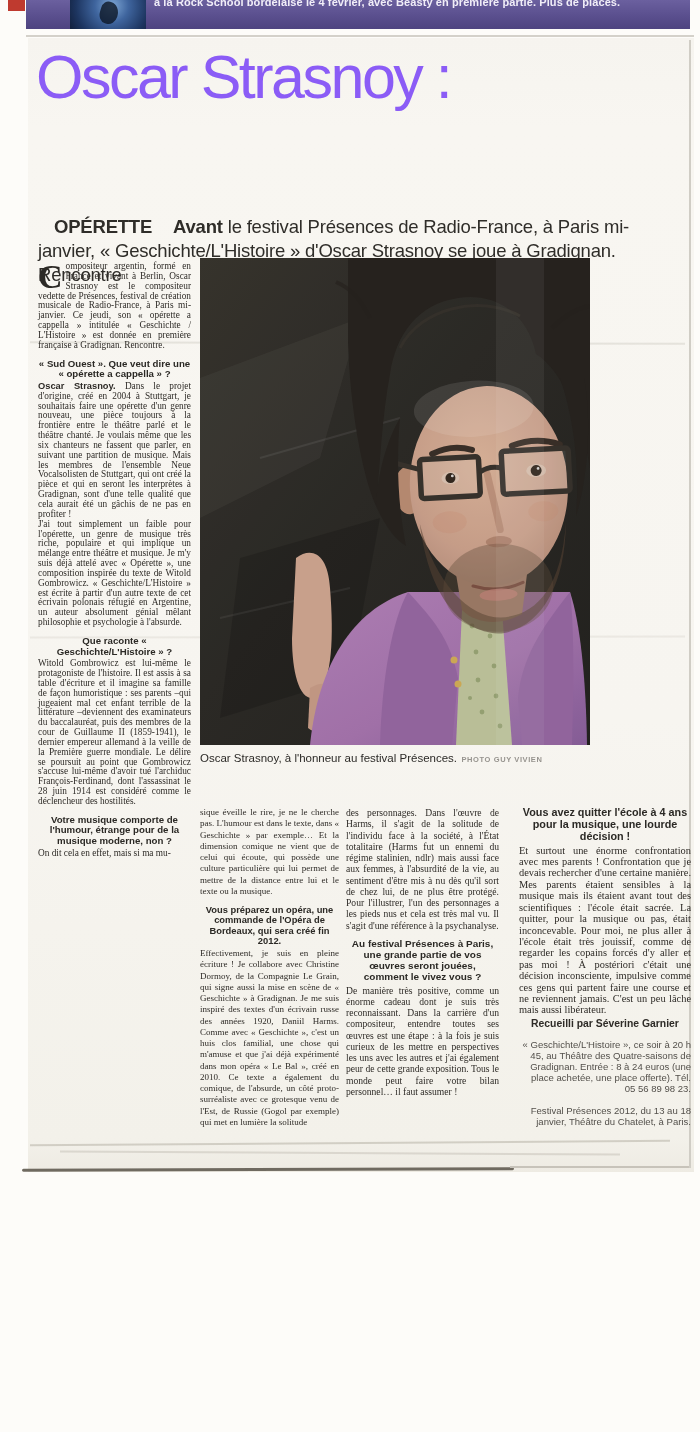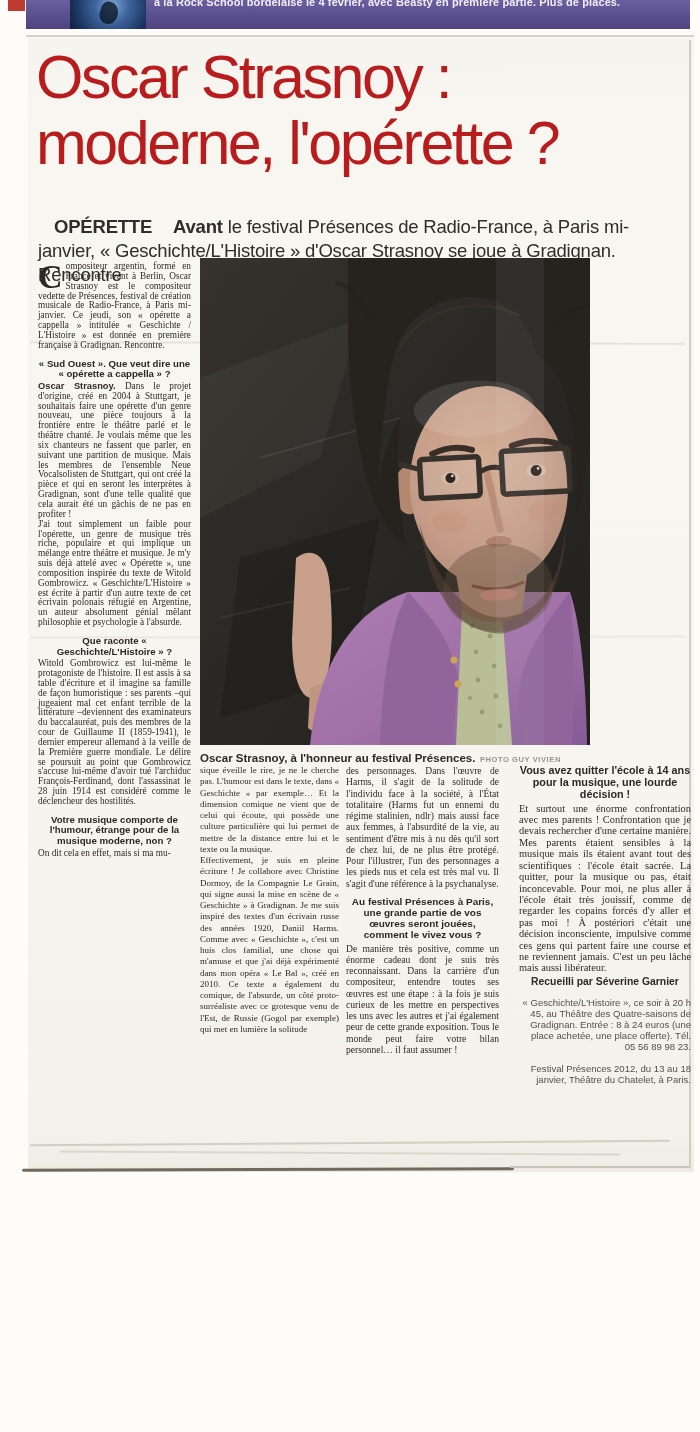--- a/index.html
+++ b/index.html
@@ -27,36 +27,36 @@
   .crease{position:absolute;background:rgba(165,158,145,.22);}
   .c1{left:30px;top:342px;width:655px;height:2px;transform:rotate(.15deg);}
   .c2{left:30px;top:636px;width:655px;height:2px;transform:rotate(-.1deg);background:rgba(165,158,145,.15);}
   .c3{left:30px;top:1142px;width:640px;height:2px;transform:rotate(-.4deg);background:rgba(150,143,130,.35);}
   .c4{left:60px;top:1152px;width:560px;height:2px;transform:rotate(.3deg);background:rgba(150,143,130,.25);}
   .page-bottom-edge{position:absolute;left:22px;top:1168px;width:492px;height:3px;background:#6f6a60;
     transform:rotate(-.2deg);border-radius:2px;}
   .page-bottom-edge2{position:absolute;left:510px;top:1166px;width:180px;height:2px;background:#c7c3ba;}
 
   
-  .headline{position:absolute;left:36px;top:44px;width:640px;color:#b91c1c;
+  .headline{position:absolute;left:36px;top:44px;width:640px;color:#8b5cf6;
     font-family:"Liberation Sans",sans-serif;font-weight:400;
     font-size:61px;line-height:66px;letter-spacing:-2.5px;}
   .kicker{position:absolute;left:38px;top:196px;width:628px;color:#2f2d29;
     font-size:18.5px;line-height:24px;letter-spacing:-.2px;}
   .kicker b{font-weight:700;margin-left:16px;}
 
   
   .photo{position:absolute;left:200px;top:258px;width:390px;height:487px;margin:0;padding:0;}
   .photo svg{display:block;width:390px;height:487px;}
   .caption{position:absolute;left:200px;top:748px;width:480px;white-space:nowrap;}
-  .cap-text{font-weight:700;font-size:11.5px;color:#2c2a27;}
+  .cap-text{font-weight:400;font-size:11.5px;color:#2c2a27;}
   .cap-credit{font-size:7.5px;color:#96938e;letter-spacing:.6px;font-weight:700;}
 
   
-  .col{position:absolute;top:765px;text-align:justify;color:#2e2b27;
+  .col{position:absolute;top:807px;text-align:justify;color:#2e2b27;
     font-family:"Liberation Serif",serif;}
   .col p{margin:0;}
   #col1{top:262px;left:38px;width:153px;font-size:9.3px;line-height:9.85px;}
   #col2{left:200px;width:139px;font-size:9px;line-height:11.25px;}
   #col3{left:346px;width:153px;font-size:9.6px;line-height:11.25px;}
   #col4{left:519px;width:172px;font-size:10.4px;line-height:11.4px;}
   .qhead{font-family:"Liberation Sans",sans-serif;font-weight:700;color:#2b2925;
     font-size:1.04em;line-height:1.1;margin:8px 0 2px !important;text-align:center;}
   .first{margin-top:0 !important;}
   .dropcap{float:left;font-family:"Liberation Serif",serif;font-weight:700;
@@ -82,21 +82,20 @@
   <div class="crease c1"></div>
   <div class="crease c2"></div>
   <div class="crease c3"></div>
   <div class="crease c4"></div>
   <div class="page-bottom-edge"></div>
   <div class="page-bottom-edge2"></div>
   <div class="paper-right-edge"></div>
 
   <h1 class="headline" style="margin:0;">
     <span>Oscar Strasnoy :</span><br>
-    <span>moderne, l'opérette ?</span>
   </h1>
 
   <p class="kicker">
     <b>OPÉRETTE</b>
     <b>Avant</b>
     <span>le festival Présences de Radio-France, à Paris mi-janvier, « Geschichte/L'Histoire » d'Oscar Strasnoy se joue à Gradignan. Rencontre</span>
   </p>
 
   <figure class="photo">
     <svg viewBox="0 0 390 487" xmlns="http://www.w3.org/2000/svg">
@@ -204,30 +203,31 @@
     <p class="para"><span class="lead">Oscar Strasnoy.</span> <span>Dans le projet d'origine, créé en 2004 à Stuttgart, je souhaitais faire une opérette d'un genre nouveau, une pièce toujours à la frontière entre le théâtre parlé et le théâtre chanté. Je voulais même que les six chanteurs ne fassent que parler, en suivant une partition de musique. Mais les membres de l'ensemble Neue Vocalsolisten de Stuttgart, qui ont créé la pièce et qui en seront les interprètes à Gradignan, sont d'une telle qualité que cela aurait été un gâchis de ne pas en profiter !</span></p>
     <p class="para">J'ai tout simplement un faible pour l'opérette, un genre de musique très riche, populaire et qui implique un mélange entre théâtre et musique. Je m'y suis déjà attelé avec « Opérette », une composition inspirée du texte de Witold Gombrowicz. « Geschichte/L'Histoire » est écrite à partir d'un autre texte de cet écrivain polonais réfugié en Argentine, un auteur absolument génial mêlant philosophie et psychologie à l'absurde.</p>
     <p class="qhead">Que raconte « Geschichte/L'Histoire » ?</p>
     <p class="para">Witold Gombrowicz est lui-même le protagoniste de l'histoire. Il est assis à sa table d'écriture et il imagine sa famille de façon humoristique : ses parents –qui jugeaient mal cet enfant terrible de la littérature –deviennent des examinateurs du baccalauréat, puis des membres de la cour de Guillaume II (1859-1941), le dernier empereur allemand à la veille de la Première guerre mondiale. Le délire se poursuit au point que Gombrowicz s'accuse lui-même d'avoir tué l'archiduc François-Ferdinand, dont l'assassinat le 28 juin 1914 est considéré comme le déclencheur des hostilités.</p>
     <p class="qhead">Votre musique comporte de l'humour, étrange pour de la musique moderne, non ?</p>
     <p class="para">On dit cela en effet, mais si ma mu-</p>
   </div>
 
   <div class="col" id="col2">
     <p class="para">sique éveille le rire, je ne le cherche pas. L'humour est dans le texte, dans « Geschichte » par exemple… Et la dimension comique ne vient que de celui qui écoute, qui possède une culture particulière qui lui permet de mettre de la distance entre lui et le texte ou la musique.</p>
+    <p class="qhead">Vous préparez un opéra, une commande de l'Opéra de Bordeaux, qui sera créé fin 2012.</p>
     <p class="para">Effectivement, je suis en pleine écriture ! Je collabore avec Christine Dormoy, de la Compagnie Le Grain, qui signe aussi la mise en scène de « Geschichte » à Gradignan. Je me suis inspiré des textes d'un écrivain russe des années 1920, Daniil Harms. Comme avec « Geschichte », c'est un huis clos familial, une chose qui m'amuse et que j'ai déjà expérimenté dans mon opéra « Le Bal », créé en 2010. Ce texte a également du comique, de l'absurde, un côté proto-surréaliste avec ce grotesque venu de l'Est, de Russie (Gogol par exemple) qui met en lumière la solitude</p>
   </div>
 
   <div class="col" id="col3">
     <p class="para">des personnages. Dans l'œuvre de Harms, il s'agit de la solitude de l'individu face à la société, à l'État totalitaire (Harms fut un ennemi du régime stalinien, ndlr) mais aussi face aux femmes, à l'absurdité de la vie, au sentiment d'être mis à nu dès qu'il sort de chez lui, de ne plus être protégé. Pour l'illustrer, l'un des personnages a les pieds nus et cela est très mal vu. Il s'agit d'une référence à la psychanalyse.</p>
     <p class="qhead">Au festival Présences à Paris, une grande partie de vos œuvres seront jouées, comment le vivez vous ?</p>
     <p class="para">De manière très positive, comme un énorme cadeau dont je suis très reconnaissant. Dans la carrière d'un compositeur, entendre toutes ses œuvres est une étape : à la fois je suis curieux de les mettre en perspectives les uns avec les autres et j'ai également peur de cette grande exposition. Tous le monde peut faire votre bilan personnel… il faut assumer !</p>
   </div>
 
   <div class="col" id="col4">
-    <p class="qhead first">Vous avez quitter l'école à 14 ans pour la musique, une lourde décision !</p>
+    <p class="qhead first">Vous avez quitter l'école à 4 ans pour la musique, une lourde décision !</p>
     <p class="para">Et surtout une énorme confrontation avec mes parents ! Confrontation que je devais rechercher d'une certaine manière. Mes parents étaient sensibles à la musique mais ils étaient avant tout des scientifiques : l'école était sacrée. La quitter, pour la musique ou pas, était inconcevable. Pour moi, ne plus aller à l'école était très jouissif, comme de regarder les copains forcés d'y aller et pas moi ! À postériori c'était une décision inconsciente, impulsive comme ces gens qui partent faire une course et ne reviennent jamais. C'est un peu lâche mais aussi libérateur.</p>
     <p class="para byline">Recueilli par Séverine Garnier</p>
     <p class="para note">« Geschichte/L'Histoire », ce soir à 20 h 45, au Théâtre des Quatre-saisons de Gradignan. Entrée : 8 à 24 euros (une place achetée, une place offerte). Tél. 05 56 89 98 23.</p>
     <p class="para note">Festival Présences 2012, du 13 au 18 janvier, Théâtre du Chatelet, à Paris.</p>
   </div>
 
 </div>
 
 </body></html>

